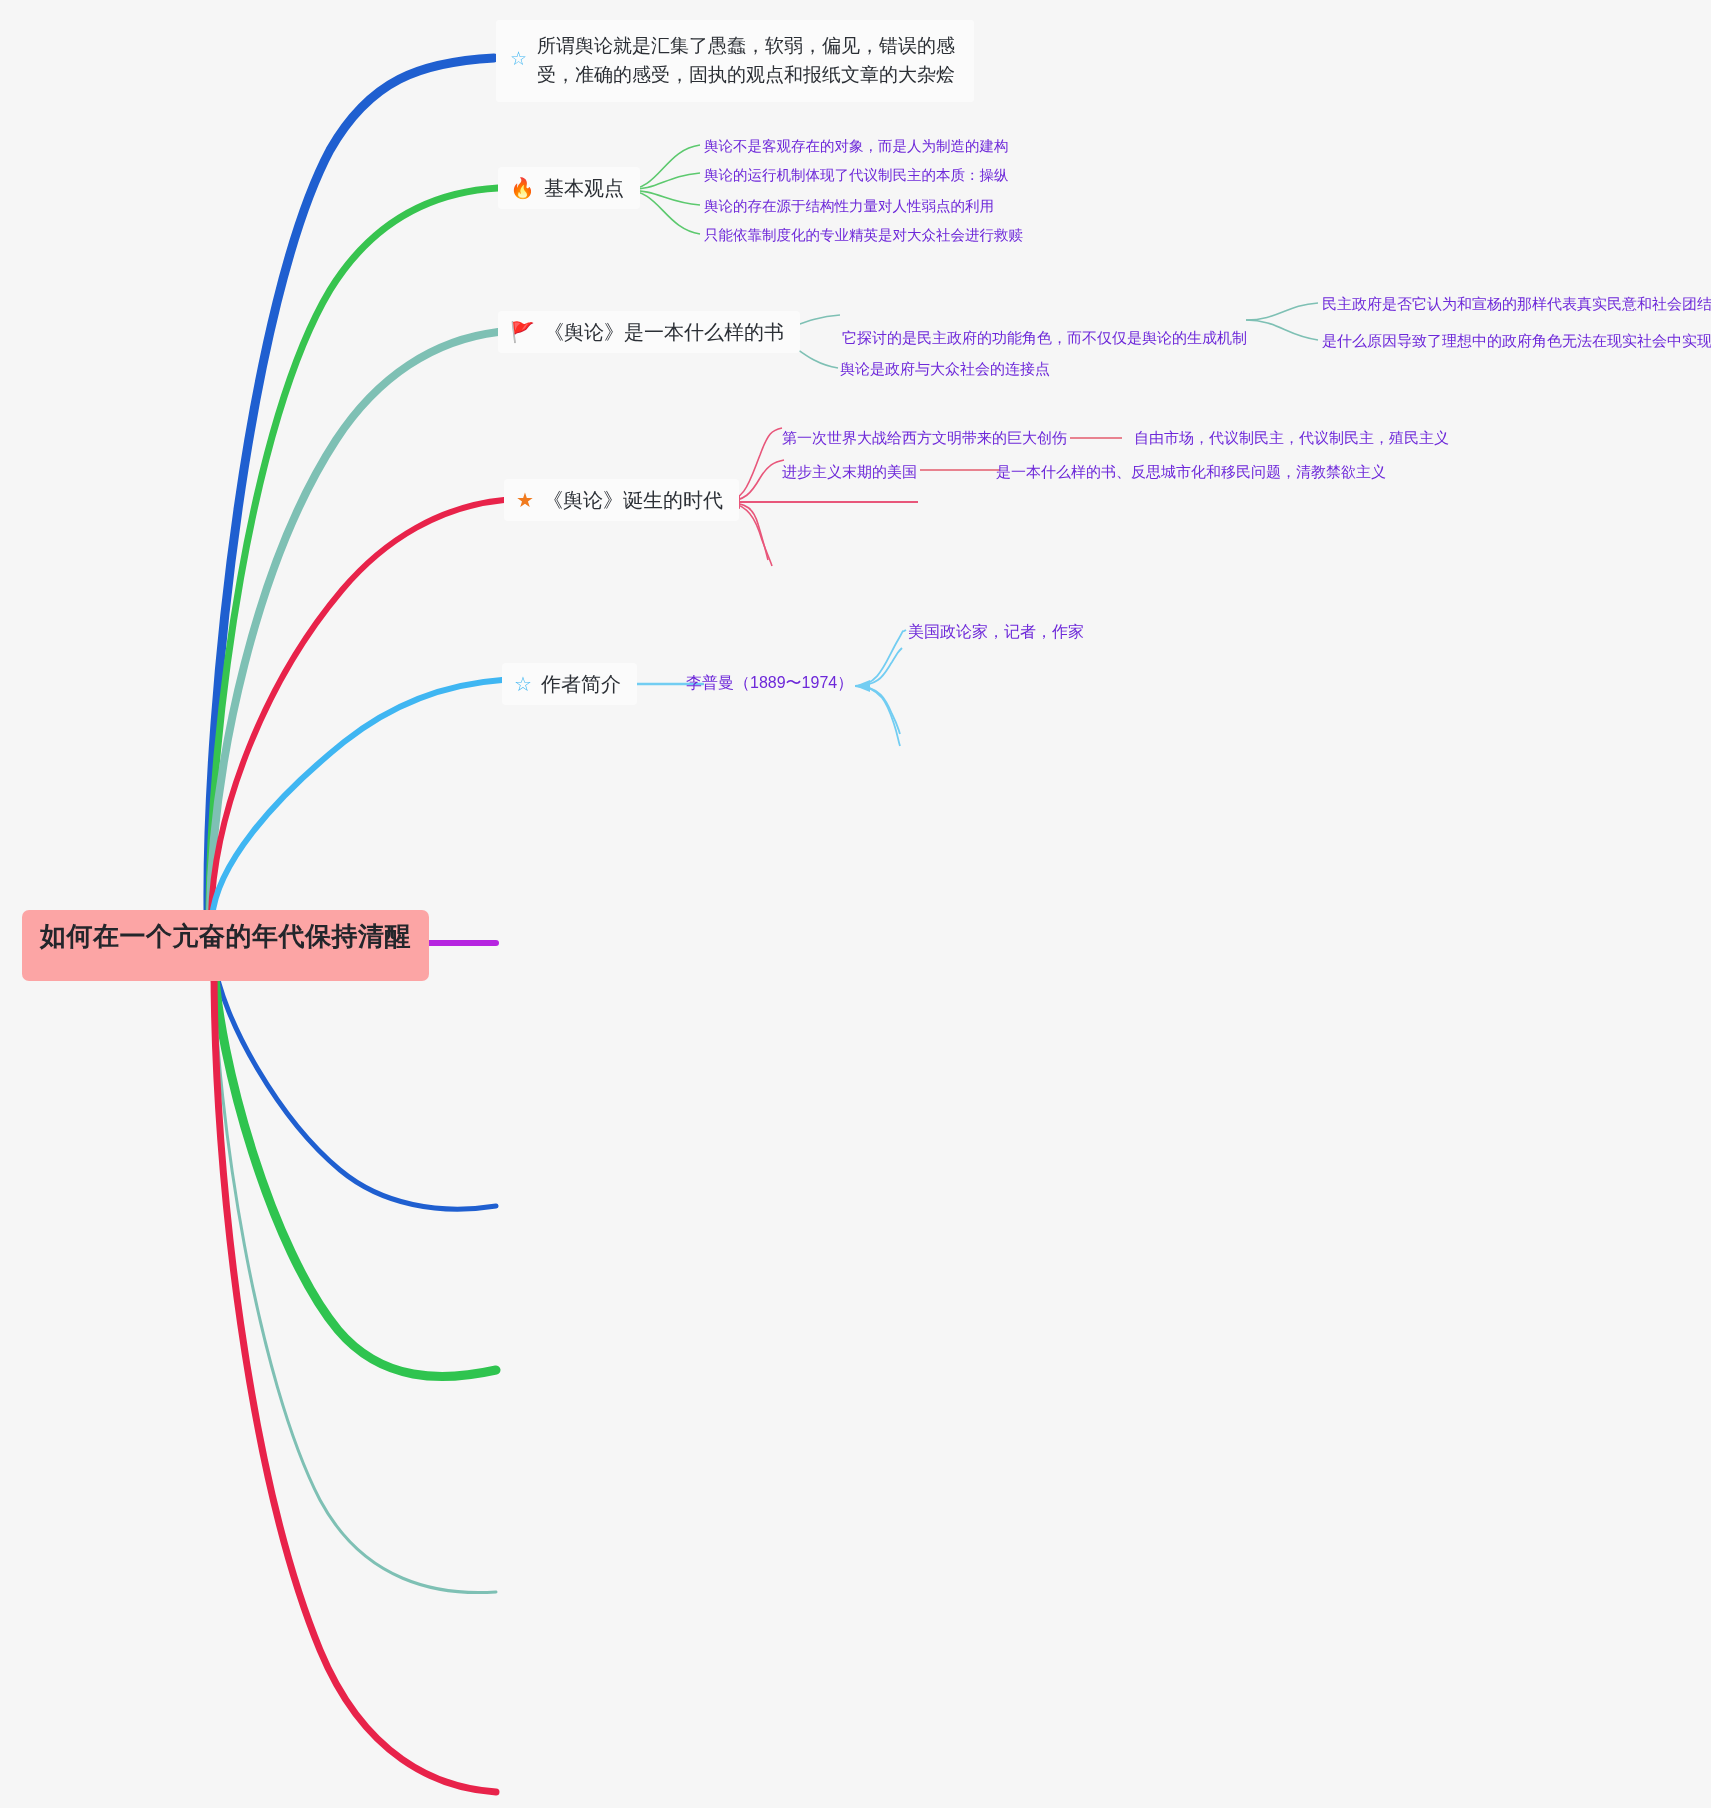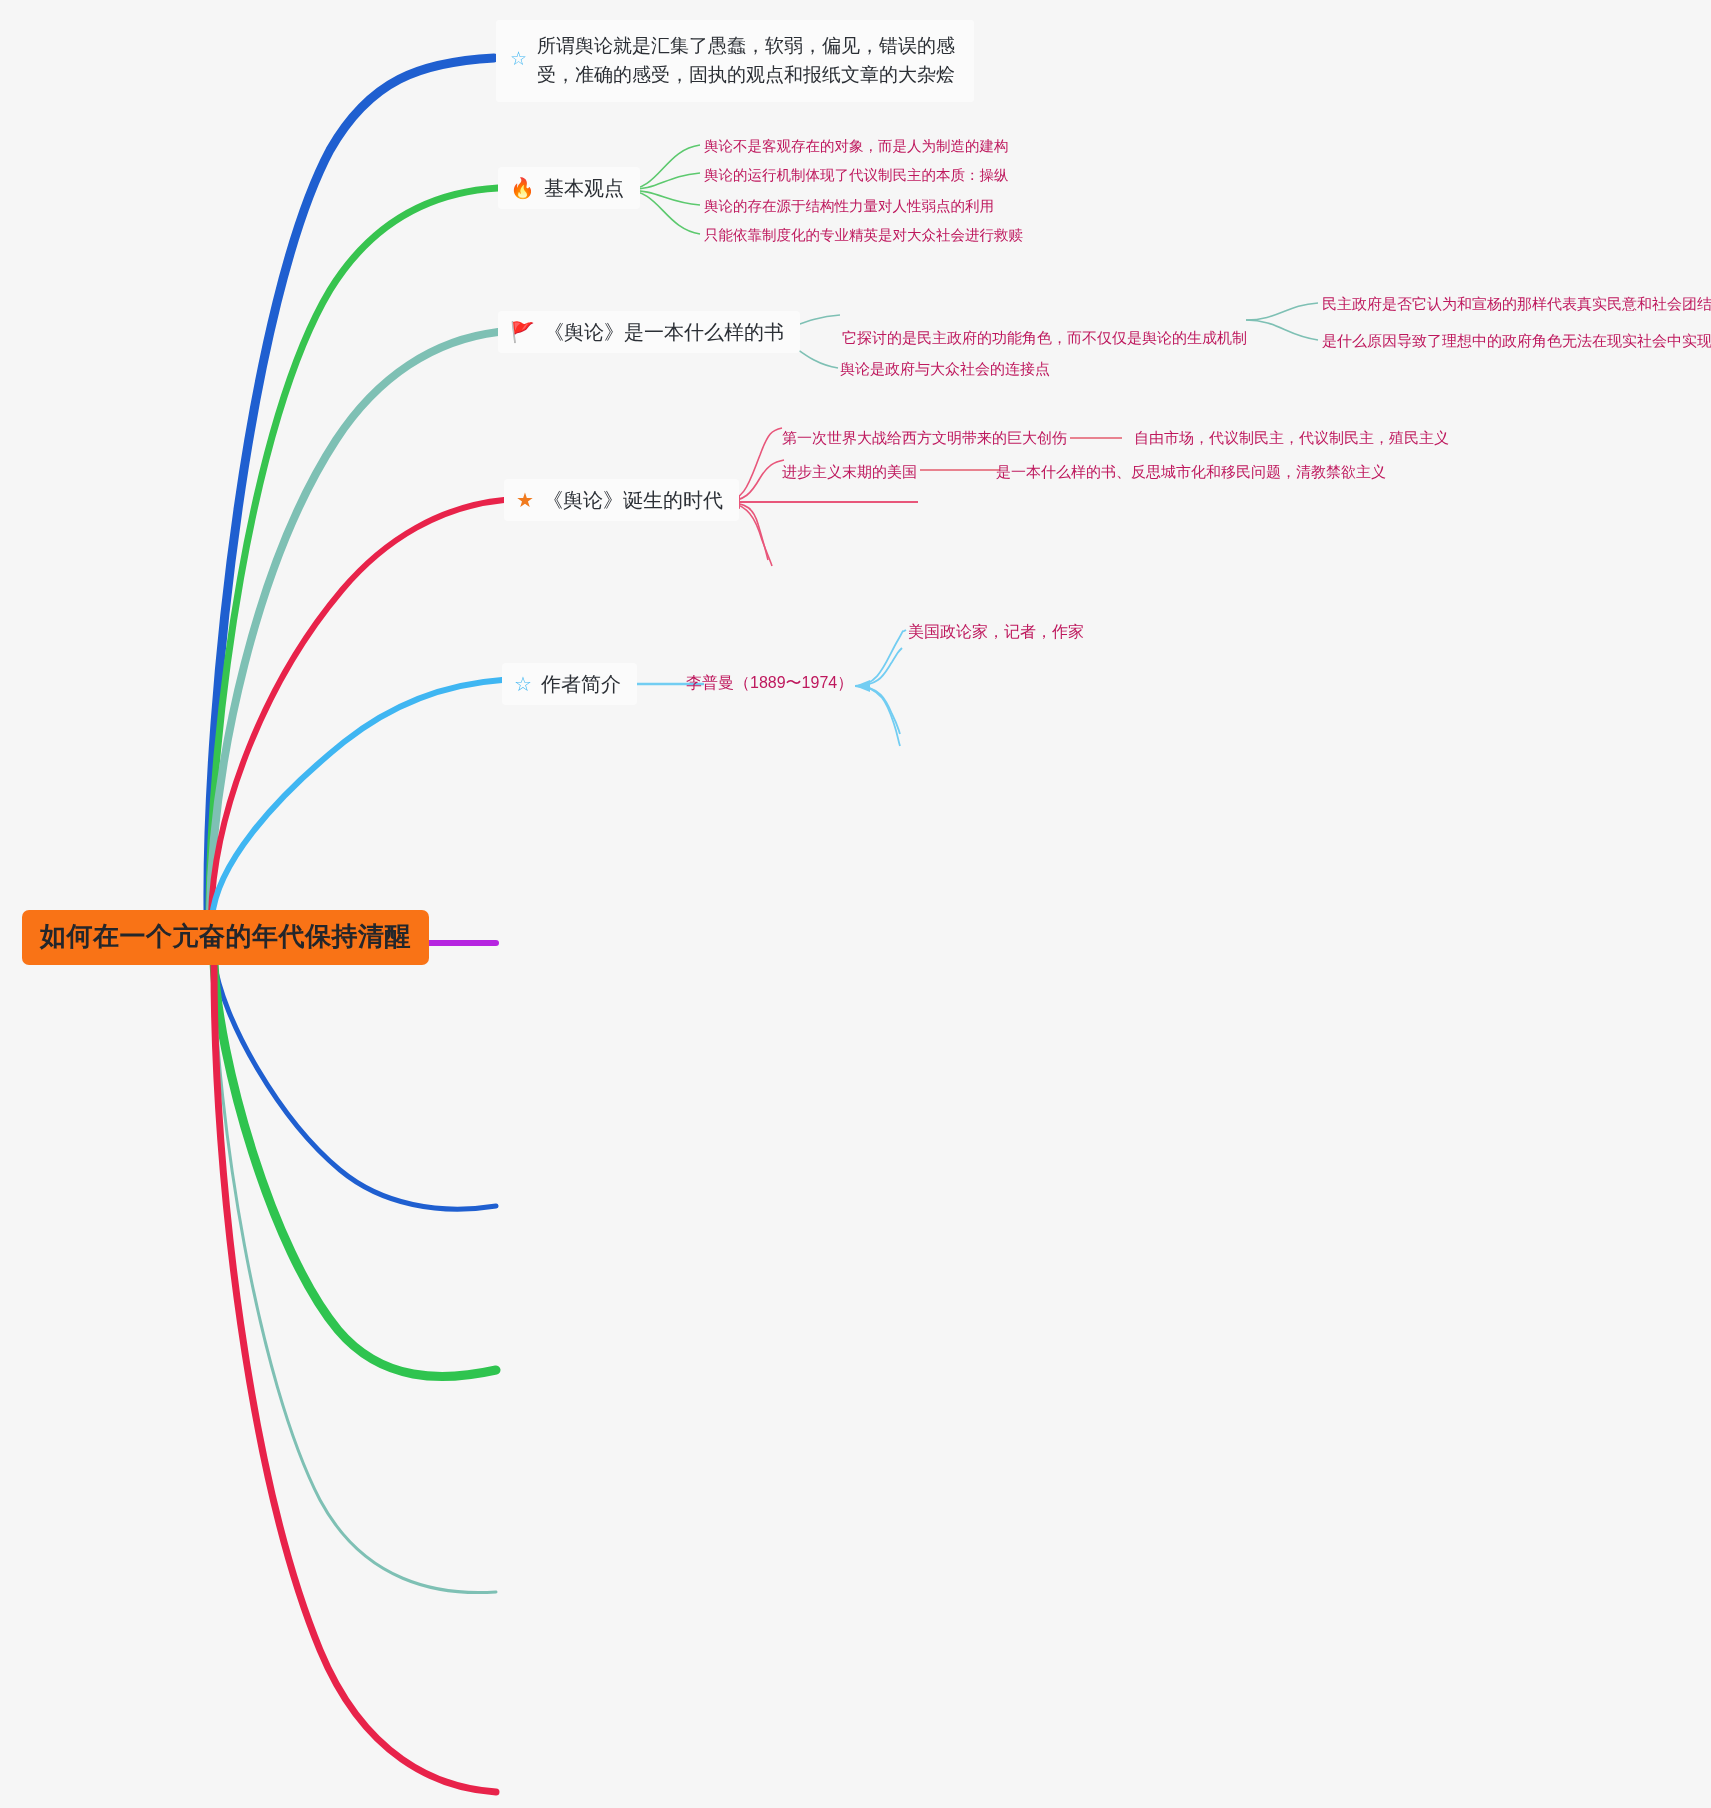--- a/index.html
+++ b/index.html
@@ -25,23 +25,23 @@
     pointer-events: none;
   }
   
   .node {
     position: absolute;
     display: flex;
     align-items: center;
     white-space: nowrap;
   }
   .root {
-    background: #f97316;
+    background: #fca5a5;
     border-radius: 7px;
-    padding: 9px 18px 11px 18px;
+    padding: 9px 18px 27px 18px;
     font-size: 26px;
     font-weight: 700;
     color: #23262b;
     letter-spacing: 0.5px;
     left: 22px;
     top: 910px;
   }
   .topic {
     background: #fbfbfb;
     border-radius: 4px;
@@ -71,21 +71,21 @@
   .quotebox .ico {
     margin-right: 10px;
     font-size: 19px;
     position: relative;
     top: 13px;
   }
 
   .leaf {
     position: absolute;
     font-size: 14.5px;
-    color: #be185d;
+    color: #6d28d9;
     white-space: nowrap;
     line-height: 1.3;
   }
   .leaf.mid { font-size: 15px; }
   .leaf.big { font-size: 16px; }
 
   .ico-flame  { color: #1e9cf0; }
   .ico-flag   { color: #1e9cf0; }
   .ico-star-f { color: #f07a1e; }
   .ico-star-o { color: #3fb6f2; }

